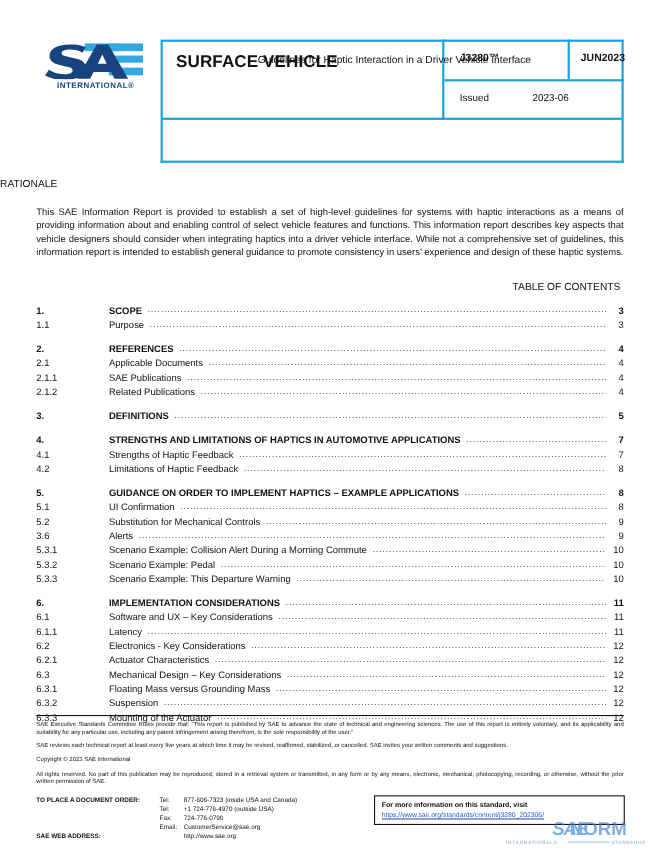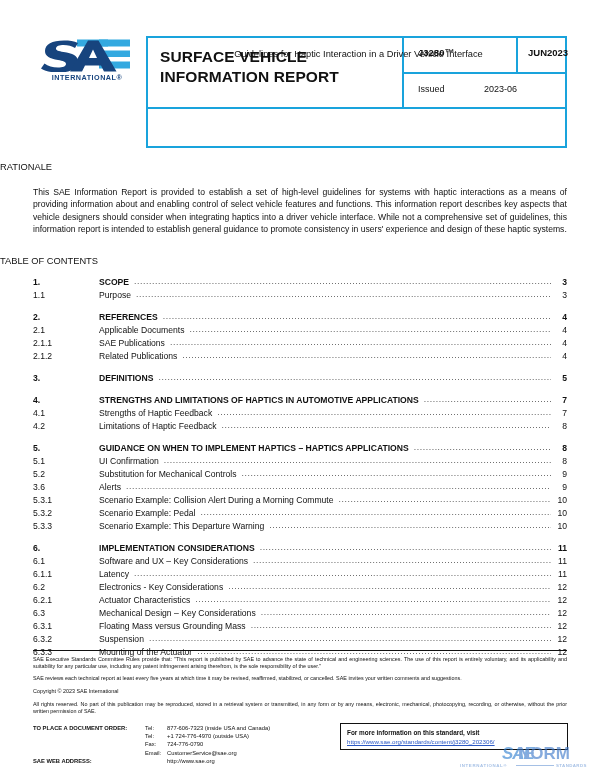--- a/index.html
+++ b/index.html
@@ -171,21 +171,21 @@
     font-size: 8.6px;
     line-height: 12.3px;
     text-align: justify;
     color: #111;
   }
   .toc-heading {
     position: absolute;
     left: 0;
     top: 256px;
     width: 564px;
-    text-align: left;
+    text-align: right;
     font-size: 9.3px;
     color: #111;
   }
 
   
   .toc {
     position: absolute;
     left: 33px;
     top: 277px;
     width: 534px;
@@ -386,21 +386,20 @@
 
         <rect x="168" y="2" width="12" height="58" fill="#17447e" opacity="0"></rect>
       </svg>
       <div class="logo-sub">INTERNATIONAL®</div>
     </div>
 
     <div class="title-block">
       <div class="tb-row1"></div>
       <div class="tb-title">
         <div>SURFACE VEHICLE</div>
-        <div>INFORMATION REPORT</div>
       </div>
       <div class="tb-vline"></div>
       <div class="tb-doc-vline"></div>
       <div class="tb-doc-hline"></div>
       <div class="tb-docnum">J3280™</div>
       <div class="tb-date">JUN2023</div>
       <div class="tb-issued-label">Issued</div>
       <div class="tb-issued-val">2023-06</div>
       <div class="tb-row2"></div>
       <div class="tb-subtitle">Guidelines for Haptic Interaction in a Driver Vehicle Interface</div>
@@ -467,21 +466,21 @@
         <span class="toc-page">7</span>
       </div>
       <div class="toc-row">
         <span class="toc-num">4.2</span>
         <span class="toc-label">Limitations of Haptic Feedback</span>
         <span class="toc-dots">........................................................................................................................................................................................................</span>
         <span class="toc-page">8</span>
       </div>
       <div class="toc-row bold gap">
         <span class="toc-num">5.</span>
-        <span class="toc-label">GUIDANCE ON WHEN TO IMPLEMENT HAPTICS – HAPTICS APPLICATIONS</span>
+        <span class="toc-label">GUIDANCE ON ORDER TO IMPLEMENT HAPTICS – EXAMPLE APPLICATIONS</span>
         <span class="toc-dots">........................................................................................................................................................................................................</span>
         <span class="toc-page">8</span>
       </div>
       <div class="toc-row">
         <span class="toc-num">5.1</span>
         <span class="toc-label">UI Confirmation</span>
         <span class="toc-dots">........................................................................................................................................................................................................</span>
         <span class="toc-page">8</span>
       </div>
       <div class="toc-row">

